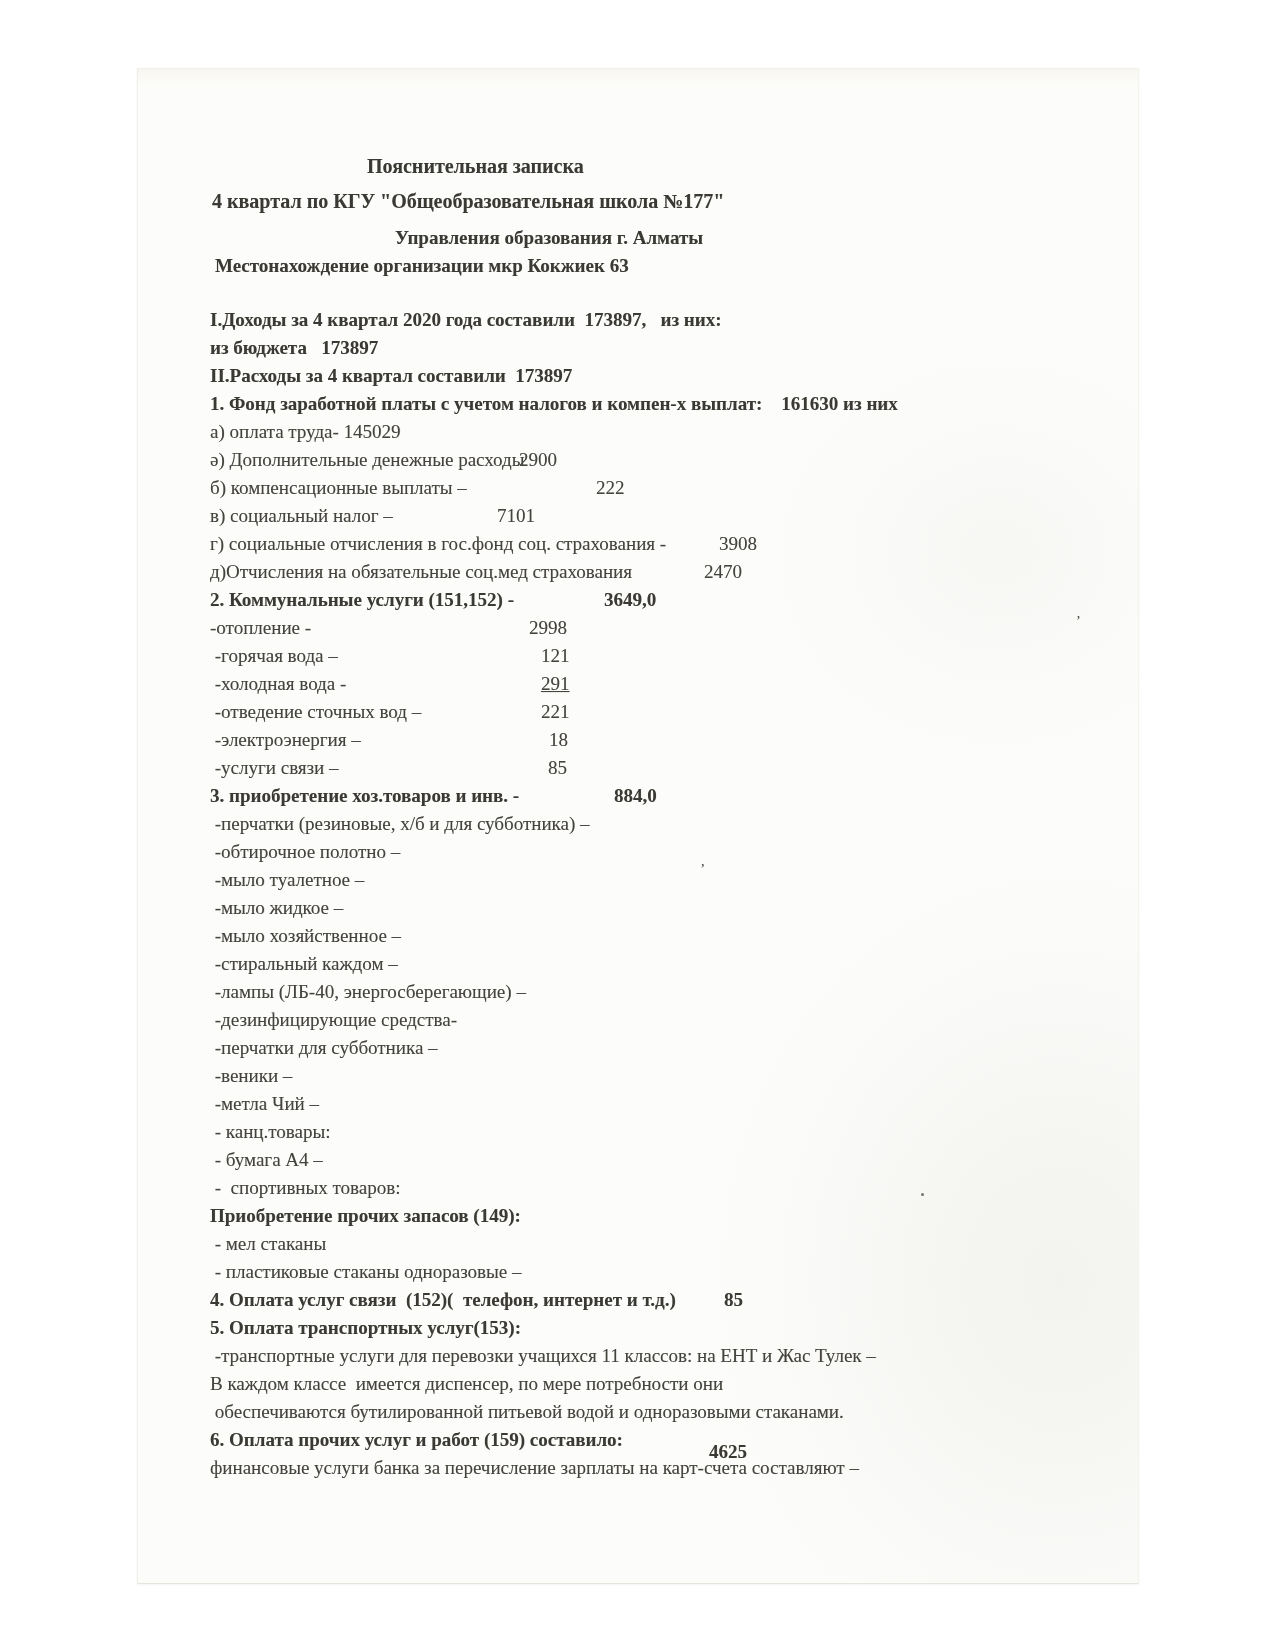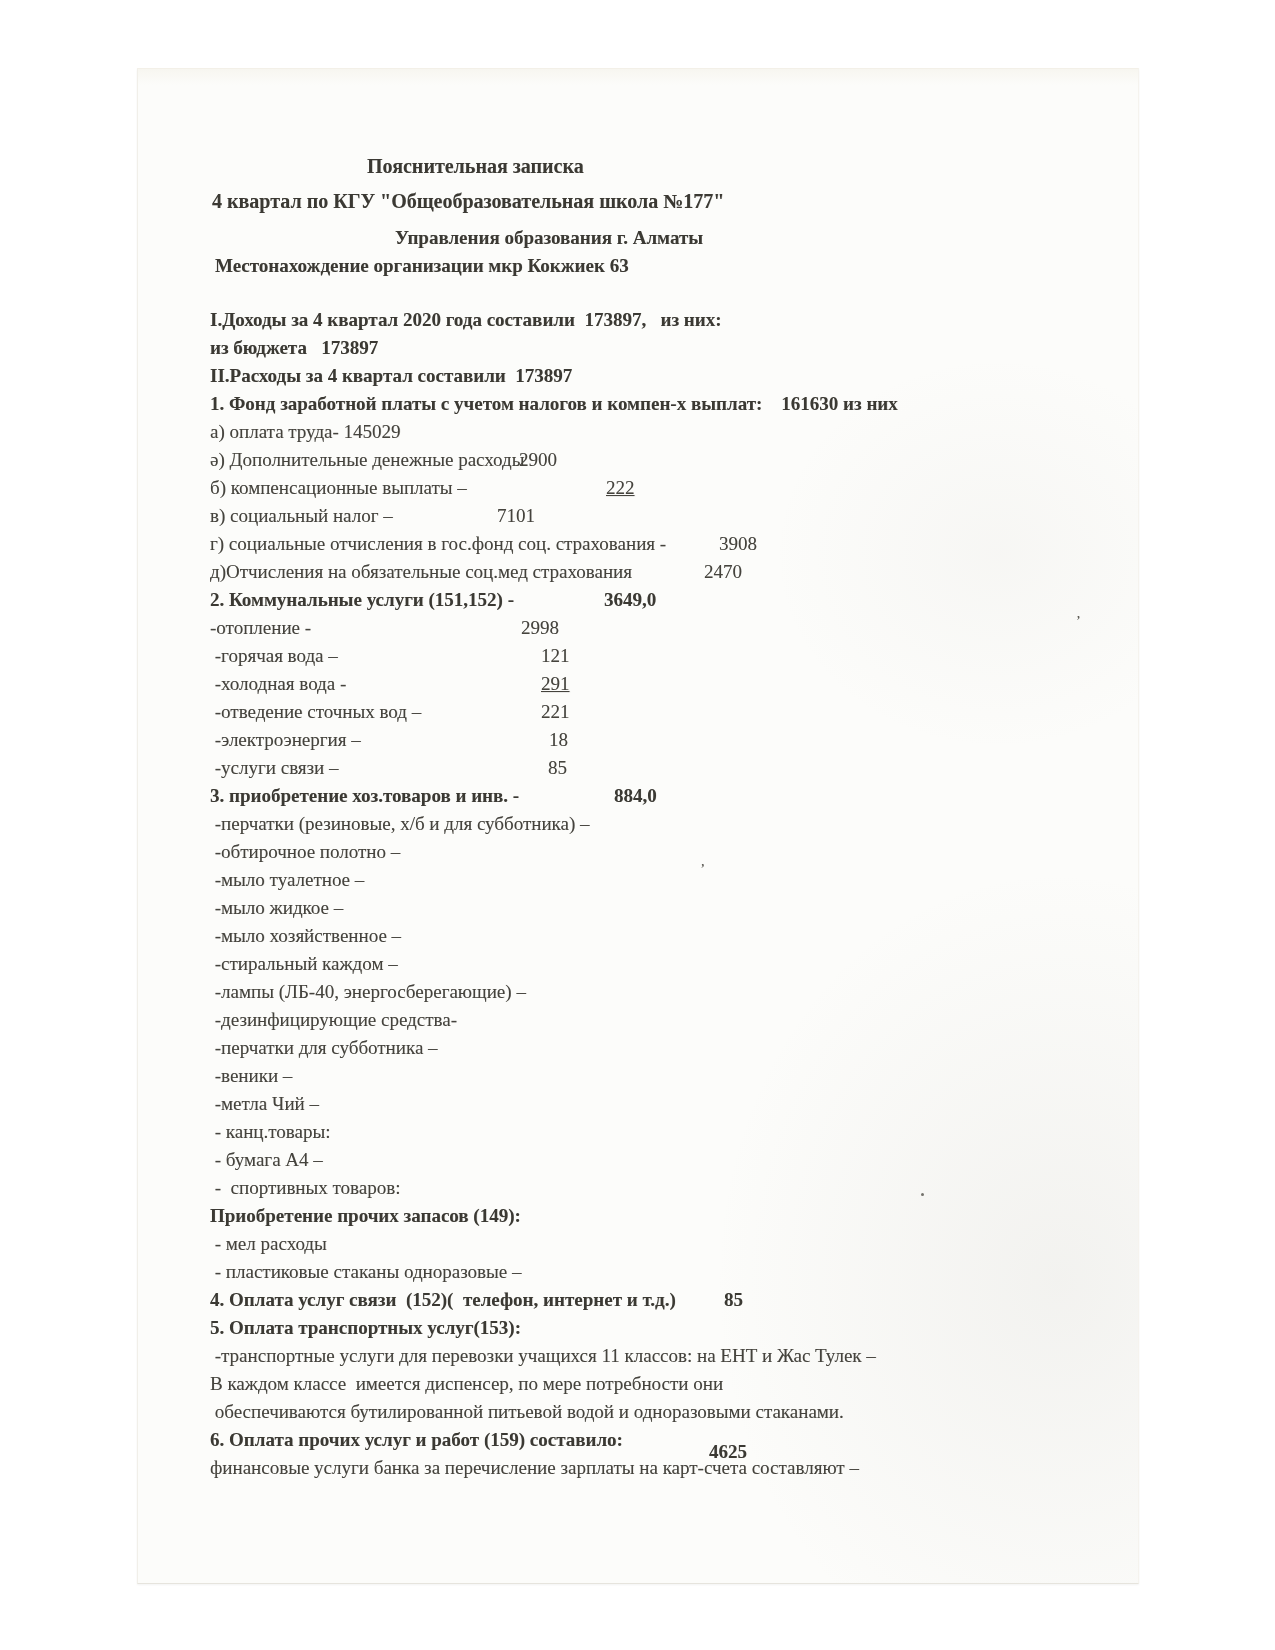--- a/index.html
+++ b/index.html
@@ -102,26 +102,26 @@
       <div class="hline doc-department">Управления образования г. Алматы</div>
       <div class="hline doc-location">Местонахождение организации мкр Кокжиек 63</div>
 
       <div class="lines">
           <div class="line bold"><span class="lbl">I.Доходы за 4 квартал 2020 года составили  173897,   из них:</span></div>
           <div class="line bold"><span class="lbl">из бюджета   173897</span></div>
           <div class="line bold"><span class="lbl">II.Расходы за 4 квартал составили  173897</span></div>
           <div class="line bold"><span class="lbl">1. Фонд заработной платы с учетом налогов и компен-х выплат:    161630 из них</span></div>
           <div class="line"><span class="lbl">а) оплата труда- 145029</span></div>
           <div class="line"><span class="lbl">ә) Дополнительные денежные расходы</span><span class="val" style="left: 381px;">2900</span></div>
-          <div class="line"><span class="lbl">б) компенсационные выплаты –</span><span class="val" style="left: 468px; text-decoration: underline;">222</span></div>
+          <div class="line"><span class="lbl">б) компенсационные выплаты –</span><span class="val" style="left: 458px;">222</span></div>
           <div class="line"><span class="lbl">в) социальный налог –</span><span class="val" style="left: 347px; margin-left: 12px;">7101</span></div>
           <div class="line"><span class="lbl">г) социальные отчисления в гос.фонд соц. страхования -</span><span class="val" style="left: 581px;">3908</span></div>
           <div class="line"><span class="lbl">д)Отчисления на обязательные соц.мед страхования</span><span class="val" style="left: 566px; text-align: center;">2470</span></div>
           <div class="line bold"><span class="lbl">2. Коммунальные услуги (151,152) -</span><span class="val" style="left: 466px; text-align: center;">3649,0</span></div>
-          <div class="line"><span class="lbl">-отопление -</span><span class="val" style="left: 383px;">2998</span></div>
+          <div class="line"><span class="lbl">-отопление -</span><span class="val" style="left: 391px;">2998</span></div>
           <div class="line"><span class="lbl"> -горячая вода –</span><span class="val" style="left: 403px;">121</span></div>
           <div class="line"><span class="lbl"> -холодная вода -</span><span class="val" style="left: 403px; text-decoration: underline;">291</span></div>
           <div class="line"><span class="lbl"> -отведение сточных вод –</span><span class="val" style="left: 403px;">221</span></div>
           <div class="line"><span class="lbl"> -электроэнергия –</span><span class="val" style="left: 411px;">18</span></div>
           <div class="line"><span class="lbl"> -услуги связи –</span><span class="val" style="left: 410px;">85</span></div>
           <div class="line bold"><span class="lbl">3. приобретение хоз.товаров и инв. -</span><span class="val" style="left: 476px;">884,0</span></div>
           <div class="line"><span class="lbl"> -перчатки (резиновые, х/б и для субботника) –</span></div>
           <div class="line"><span class="lbl"> -обтирочное полотно –</span></div>
           <div class="line"><span class="lbl"> -мыло туалетное –</span></div>
           <div class="line"><span class="lbl"> -мыло жидкое –</span></div>
@@ -129,21 +129,21 @@
           <div class="line"><span class="lbl"> -стиральный каждом –</span></div>
           <div class="line"><span class="lbl"> -лампы (ЛБ-40, энергосберегающие) –</span></div>
           <div class="line"><span class="lbl"> -дезинфицирующие средства-</span></div>
           <div class="line"><span class="lbl"> -перчатки для субботника –</span></div>
           <div class="line"><span class="lbl"> -веники –</span></div>
           <div class="line"><span class="lbl"> -метла Чий –</span></div>
           <div class="line"><span class="lbl"> - канц.товары:</span></div>
           <div class="line"><span class="lbl"> - бумага А4 –</span></div>
           <div class="line"><span class="lbl"> -  спортивных товаров:</span></div>
           <div class="line bold"><span class="lbl">Приобретение прочих запасов (149):</span></div>
-          <div class="line"><span class="lbl"> - мел расходы</span></div>
+          <div class="line"><span class="lbl"> - мел стаканы</span></div>
           <div class="line"><span class="lbl"> - пластиковые стаканы одноразовые –</span></div>
           <div class="line bold"><span class="lbl">4. Оплата услуг связи  (152)(  телефон, интернет и т.д.)</span><span class="val" style="left: 586px;">85</span></div>
           <div class="line bold"><span class="lbl">5. Оплата транспортных услуг(153):</span></div>
           <div class="line"><span class="lbl"> -транспортные услуги для перевозки учащихся 11 классов: на ЕНТ и Жас Тулек –</span></div>
           <div class="line"><span class="lbl">В каждом классе  имеется диспенсер, по мере потребности они</span></div>
           <div class="line"><span class="lbl"> обеспечиваются бутилированной питьевой водой и одноразовыми стаканами.</span></div>
           <div class="line bold"><span class="lbl">6. Оплата прочих услуг и работ (159) составило:</span><span class="val" style="left: 571px; margin-top: 12px;">4625</span></div>
           <div class="line"><span class="lbl">финансовые услуги банка за перечисление зарплаты на карт-счета составляют –</span></div>
         </div>
 

